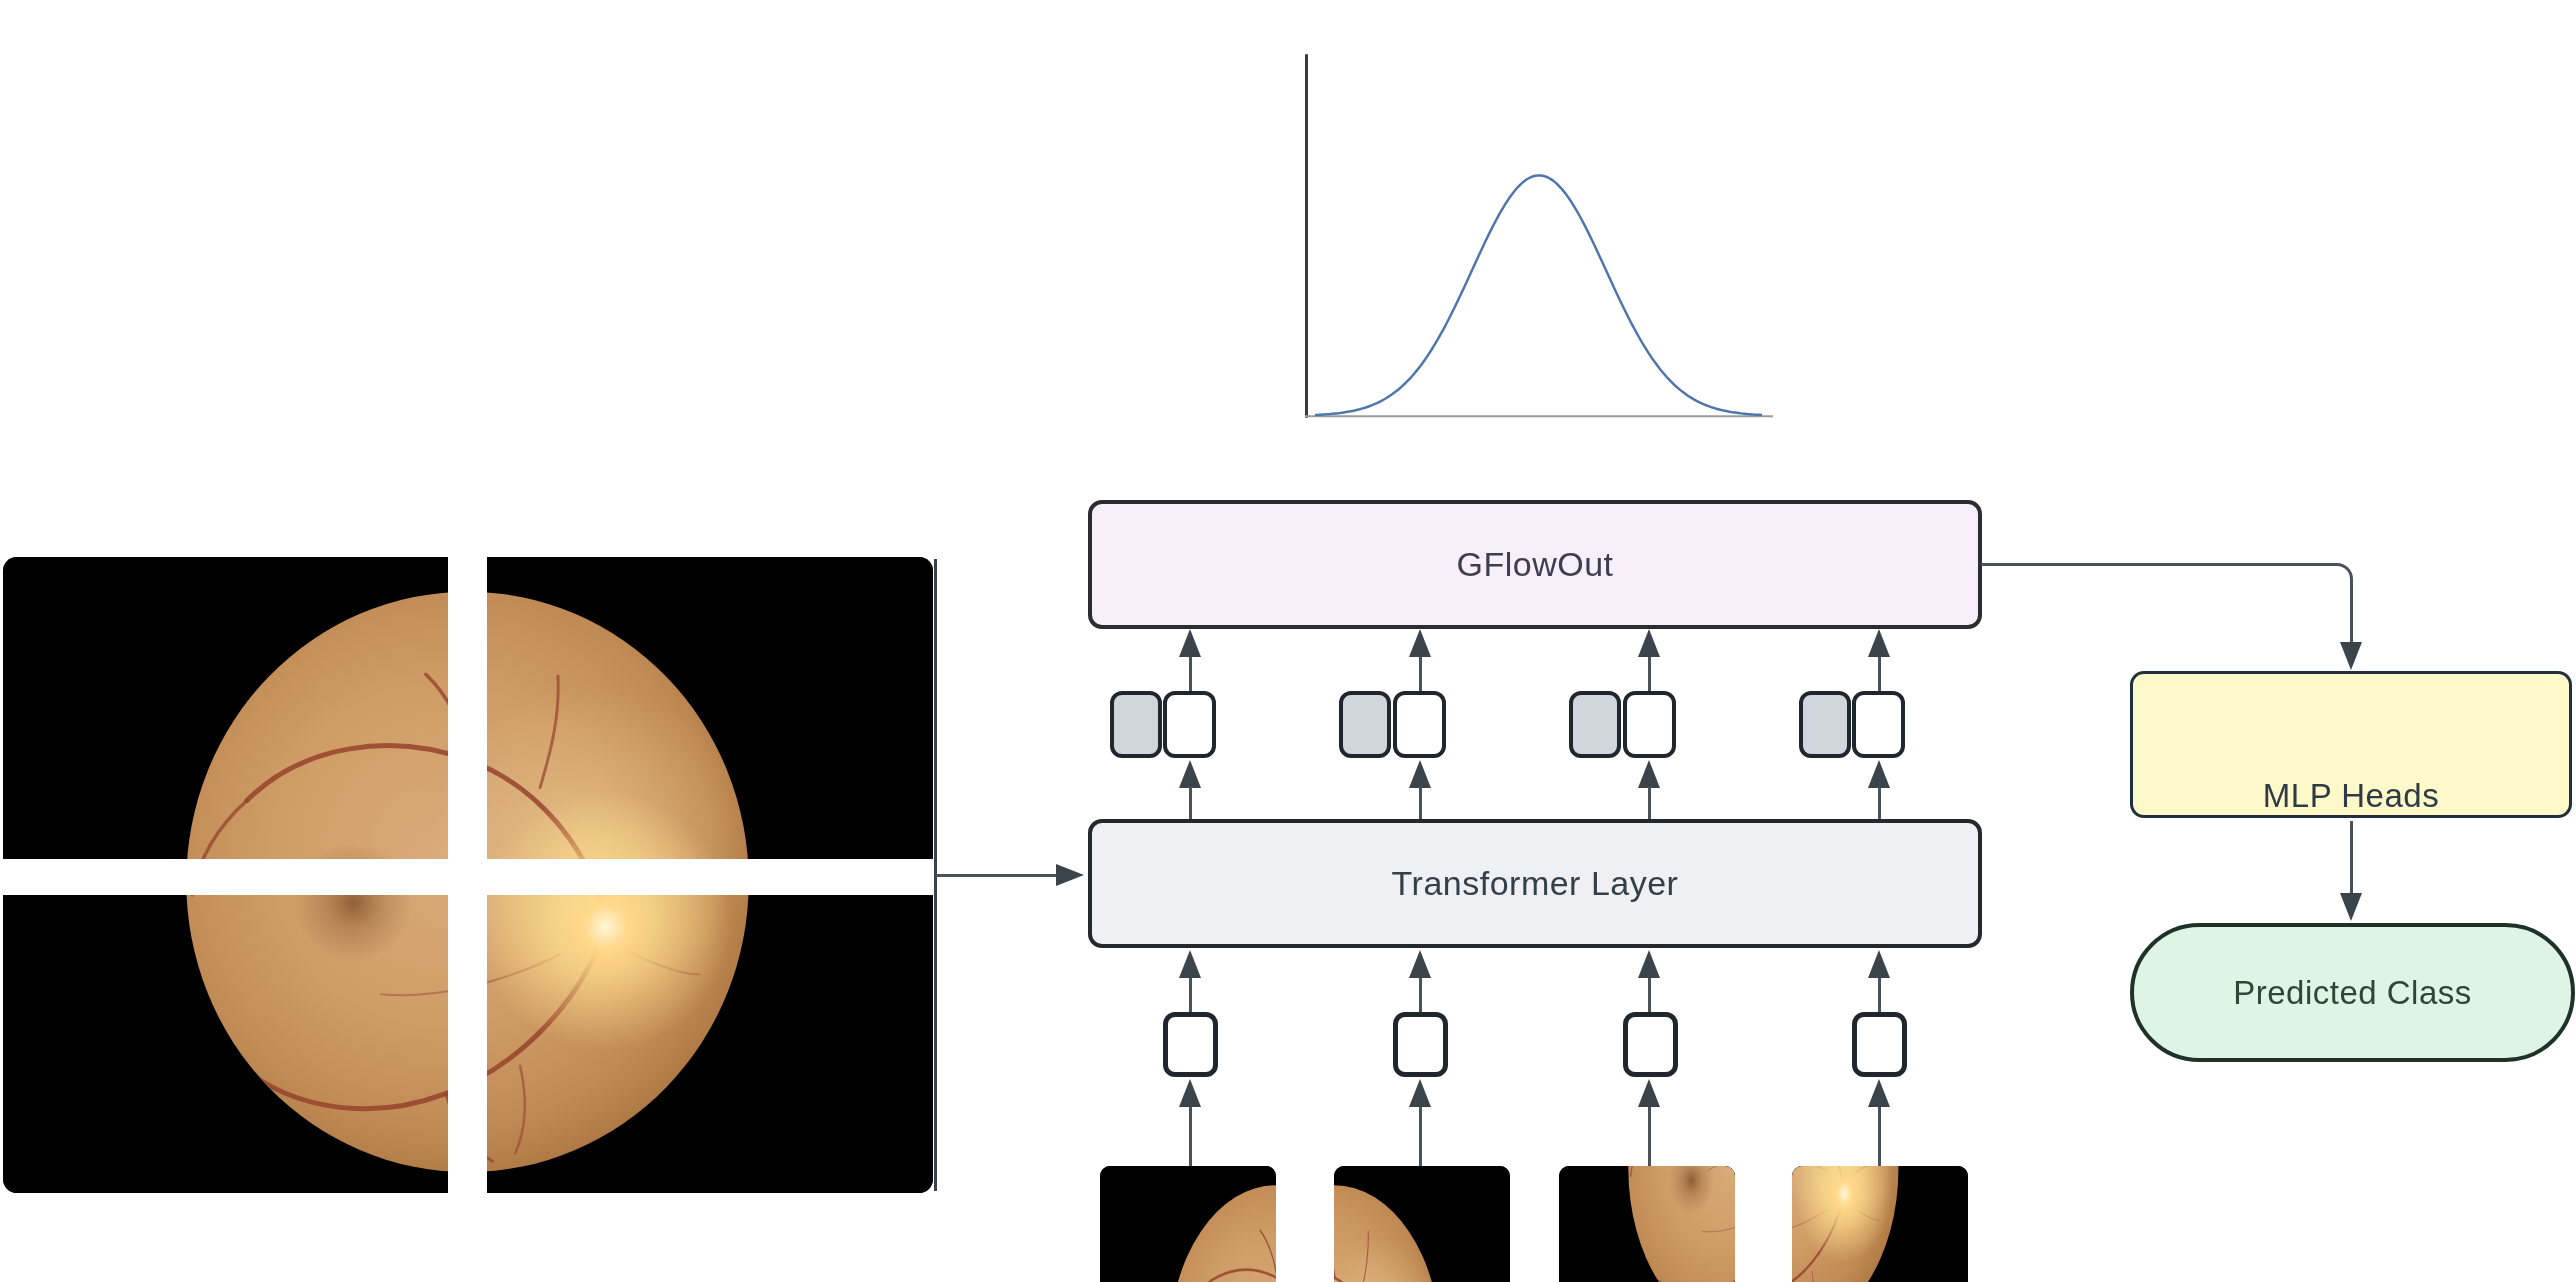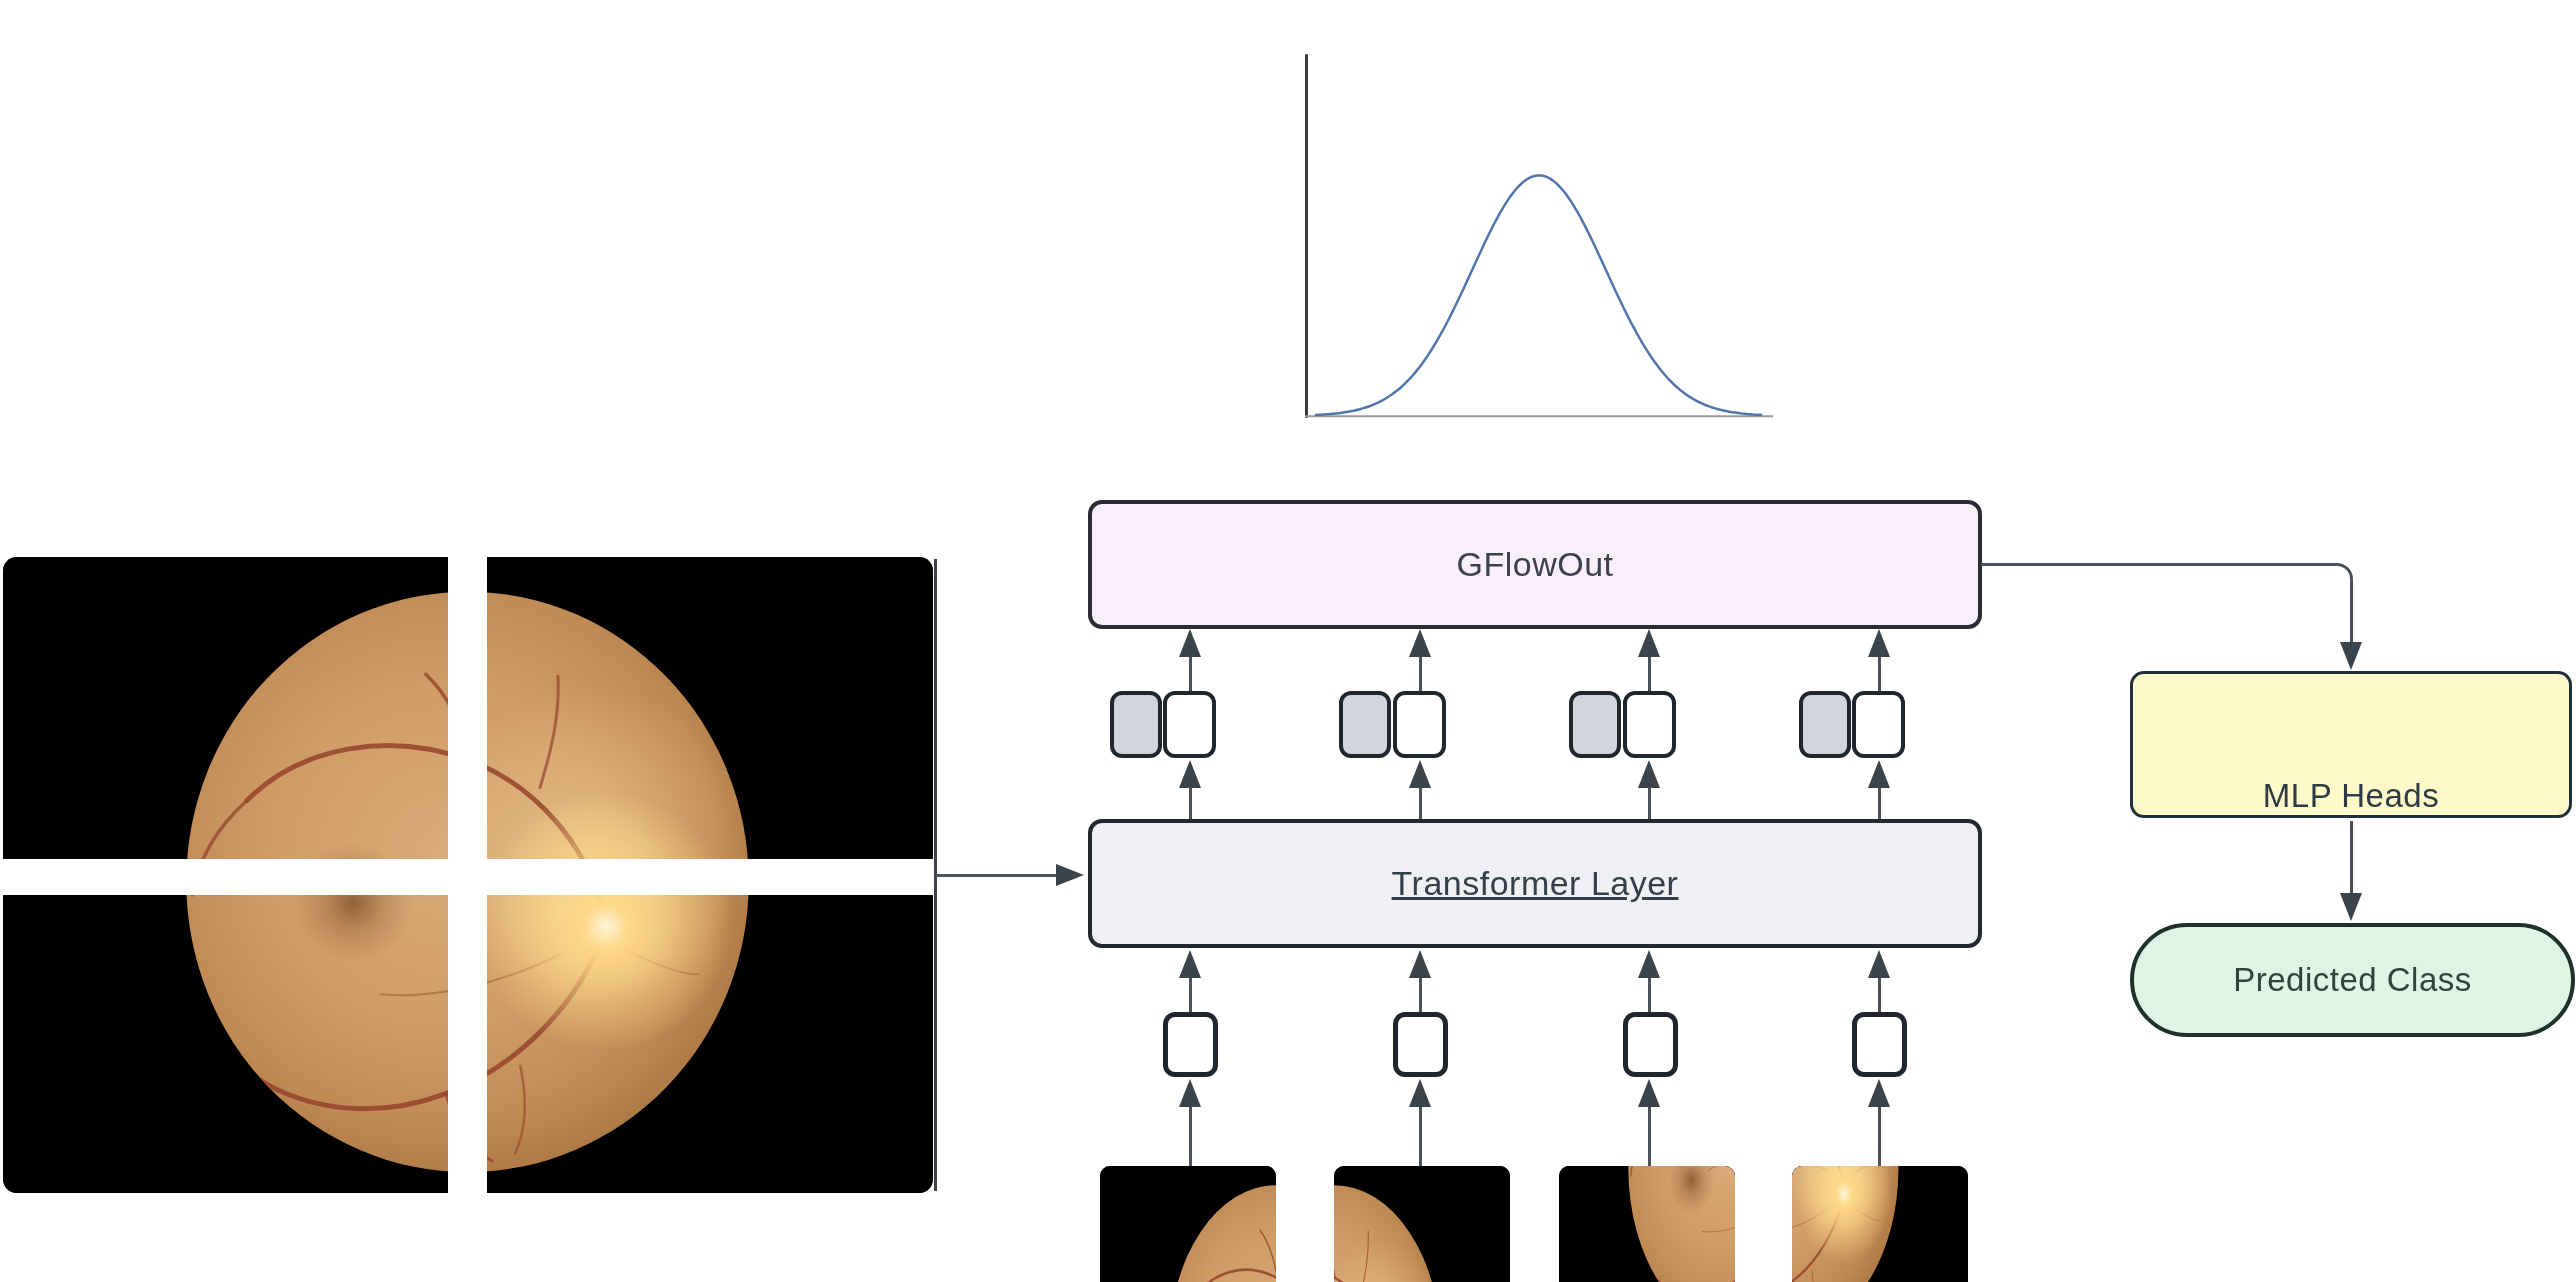--- a/index.html
+++ b/index.html
@@ -8,23 +8,23 @@
     font-family:"Liberation Sans", sans-serif;
   }
   .abs{position:absolute;}
   
   .node{
     position:absolute;display:flex;align-items:center;justify-content:center;
     box-sizing:border-box;border:3px solid #262d36;border-radius:14px;
     font-size:34px;color:#373f4b;letter-spacing:0.5px;
   }
   #node-gflowout{left:1088px;top:500px;width:894px;height:129px;border-width:4px;}
-  #node-transformer{left:1088px;top:819px;width:894px;height:129px;border-width:4px;text-decoration:underline;}
+  #node-transformer{left:1088px;top:819px;width:894px;height:129px;border-width:4px;}
   #node-mlp{left:2130px;top:671px;width:442px;height:147px;font-size:33px;}
-  #node-predicted{left:2130px;top:923px;width:445px;height:114px;border-radius:70px;font-size:33px;border-width:4px;}
+  #node-predicted{left:2130px;top:923px;width:445px;height:139px;border-radius:70px;font-size:33px;border-width:4px;}
   
   #fundus-block{left:3px;top:557px;width:930px;height:636px;border-radius:14px;background:#000;overflow:hidden;}
   #fundus-block .cross-v{position:absolute;left:445px;top:0;width:39px;height:636px;background:#fff;}
   #fundus-block .cross-h{position:absolute;left:0;top:302px;width:930px;height:36px;background:#fff;}
   #image-edge-line{left:934px;top:559px;width:3px;height:632px;background:#3d434b;}
   
   .hline{height:3px;background:#4a5159;}
   .vline{width:3px;background:#4a5159;}
   .arrow-up{width:0;height:0;border-left:11px solid transparent;border-right:11px solid transparent;border-bottom:28px solid #3b434b;}
   .arrow-down{width:0;height:0;border-left:11px solid transparent;border-right:11px solid transparent;border-top:28px solid #3b434b;}

